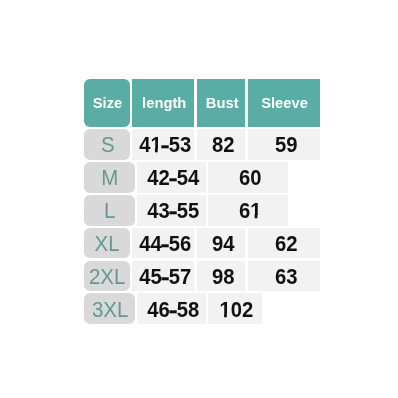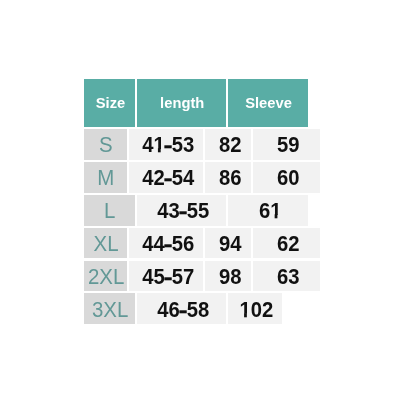--- a/index.html
+++ b/index.html
@@ -6,38 +6,41 @@
   body{font-family:"Liberation Sans",sans-serif;-webkit-font-smoothing:antialiased;}
   .size-chart{position:absolute;left:84px;top:79px;width:236px;}
   .row{display:flex;gap:2.1px;margin-bottom:2.1px;}
   .cell{display:flex;align-items:center;justify-content:center;height:30.85px;overflow:hidden;}
   .cell span{display:inline-block;transform:scaleX(0.92);}
   .dash,.one{font-style:normal;}
   .dash{display:inline-block;width:8.4px;height:3px;background:currentColor;vertical-align:0.2em;margin:0 -0.45px;overflow:hidden;text-indent:-99px;}
   .one{position:relative;display:inline-block;}
   .one>u{display:inline-block;text-decoration:none;clip-path:inset(0 -2px 9.5px -2px);}
   .one::before{content:'';position:absolute;left:4.5px;bottom:6.2px;width:3.2px;height:4.2px;background:currentColor;display:block;z-index:2;}
-  .c0{width:50.6px;}.c1{width:89px;}.c2{width:53.9px;}.c3{width:80px;}
+  .c0{width:50.6px;border-radius:6px;}.c1{width:69px;}.c2{width:53.9px;}.c3{width:80px;}
   .head .cell{background:#59ada5;height:47.7px;--cellbg:#59ada5;}
   .head .cell span{color:#ffffff;font-weight:bold;font-size:15.5px;transform:scaleX(0.95) translate(1px,0.2px);}
   .body .cell{background:#f2f2f2;--cellbg:#f2f2f2;}
   .body .cell span{color:#111111;font-weight:bold;font-size:22px;transform:scaleX(0.92) translate(2.2px,1.3px);}
   .body .cell.c0{background:#d9d9d9;--cellbg:#d9d9d9;}
   .body .cell.c0 span{color:#629896;font-weight:normal;font-size:22px;transform:scaleX(0.93) translate(0.6px,1.1px);}
 </style>
 </head>
 <body>
 
 <div class="size-chart">
   <div class="row head">
     <div class="cell c0">
         <span>Size</span>
       </div>
     <div class="cell c1">
         <span>length</span>
+      </div>
+    <div class="cell c2">
+        <span>Bust</span>
       </div>
     <div class="cell c3">
         <span>Sleeve</span>
       </div>
   </div>
   <div id="rows">
       <div class="row body">
         <div class="cell c0">
           <span>S</span>
         </div>
@@ -50,23 +53,20 @@
         <div class="cell c3">
           <span>59</span>
         </div>
       </div>
       <div class="row body">
         <div class="cell c0">
           <span>M</span>
         </div>
         <div class="cell c1">
           <span>42<i class="dash">-</i>54</span>
-        </div>
-        <div class="cell c2">
-          <span>86</span>
         </div>
         <div class="cell c3">
           <span>60</span>
         </div>
       </div>
       <div class="row body">
         <div class="cell c0">
           <span>L</span>
         </div>
         <div class="cell c1">

